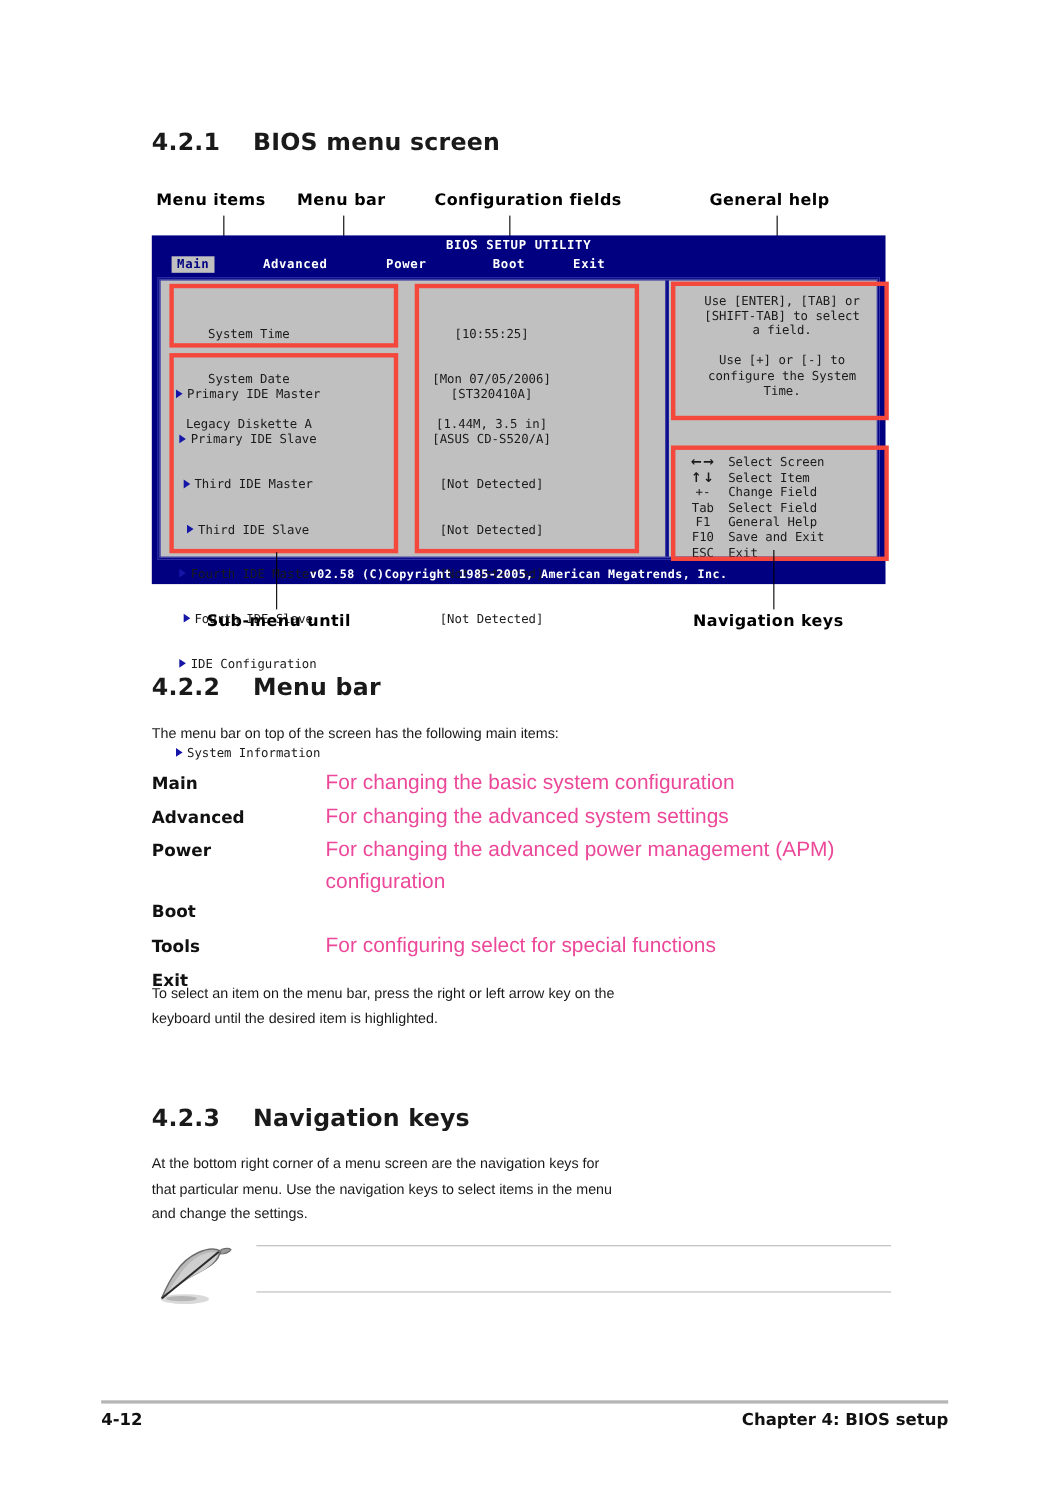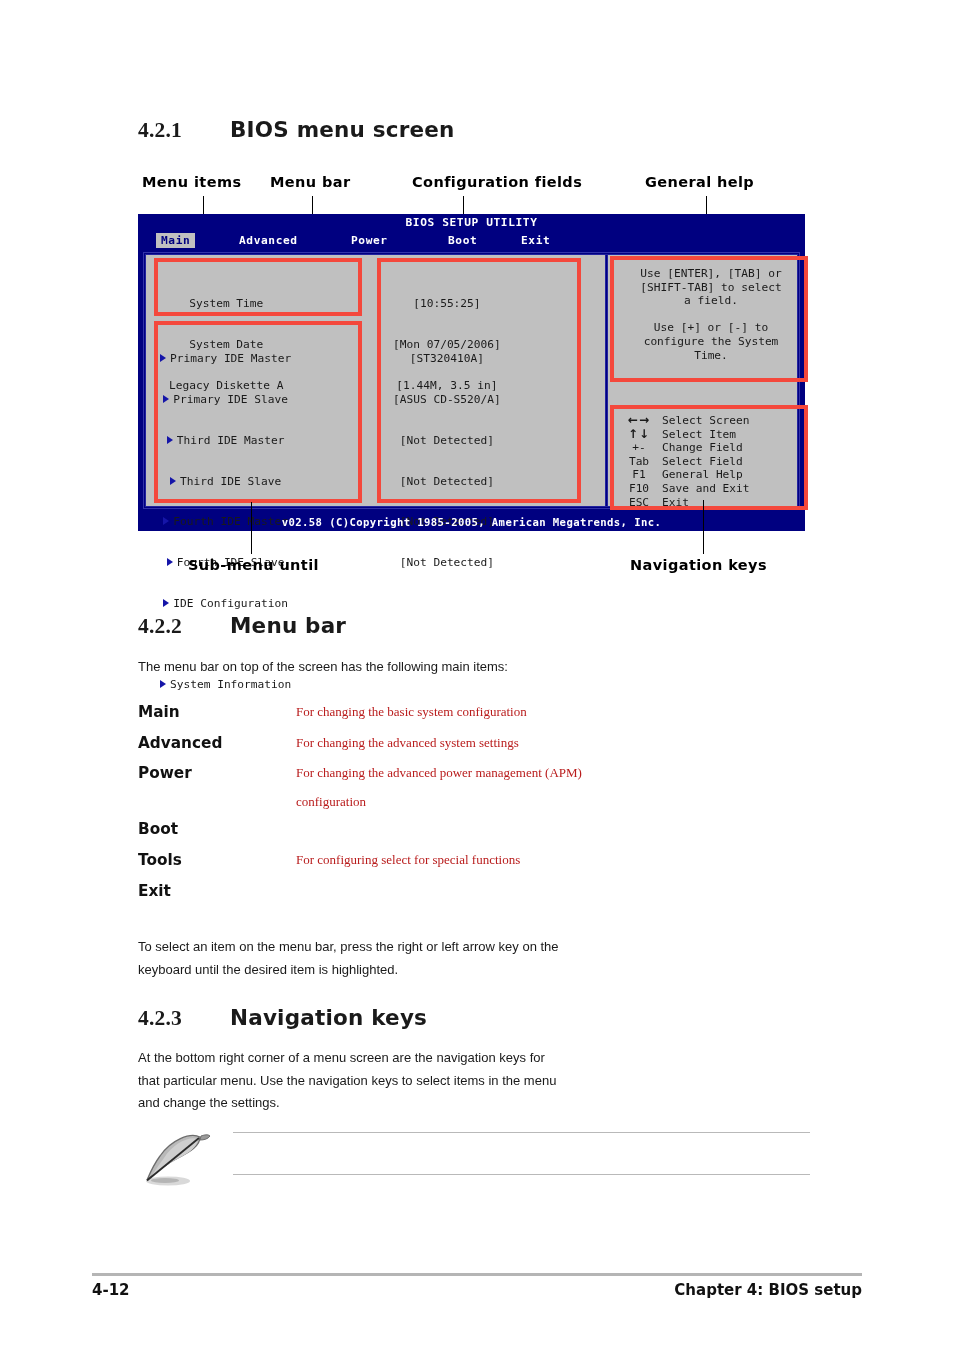--- a/index.html
+++ b/index.html
@@ -19,21 +19,21 @@
   
   .sec-head {
     position: absolute;
     font-family: "DejaVu Sans", sans-serif;
     font-weight: bold;
     font-size: 21.5px;
     letter-spacing: 0.2px;
     color: #1a1a1a;
     white-space: nowrap;
   }
-  .sec-head .num { display: inline-block; width: 92px; font-family: Liberation Serif, serif; }
+  .sec-head .num { display: inline-block; width: 92px; }
 
   
   .para {
     position: absolute;
     font-family: "Liberation Sans", sans-serif;
     font-size: 13px;
     line-height: 22.5px;
     color: #1a1a1a;
   }
 
@@ -190,24 +190,24 @@
   .defterm {
     width: 158px;
     flex: none;
     font-family: "DejaVu Sans", sans-serif;
     font-weight: bold;
     font-size: 15.3px;
     line-height: 30.7px;
     color: #111;
   }
   .defdesc {
-    font-family: Liberation Serif, serif;
-    font-size: 13px;
+    font-family: Liberation Sans, sans-serif;
+    font-size: 19px;
     line-height: 30.7px;
-    color: #b91c1c;
+    color: #ec4899;
   }
   .defdesc .wrap2 { display: block; line-height: 25px; }
 
   
   #note {
     position: absolute;
     left: 138px;
     top: 1128px;
     width: 672px;
     height: 62px;
@@ -266,21 +266,21 @@
 <div class="sec-head" style="left:138px; top:117px;">
   <span class="num">4.2.1</span><span>BIOS menu screen</span>
 </div>
 
 <div class="callout" style="left:142px; top:174px;">Menu items</div>
 <div class="leader" style="left:203px; top:196px; height:78px;"></div>
 
 <div class="callout" style="left:270px; top:174px;">Menu bar</div>
 <div class="leader" style="left:312px; top:196px; height:45px;"></div>
 
-<div class="callout" style="left:412px; top:174px;">Configuration fields</div>
+<div class="callout" style="left:395px; top:174px;">Configuration fields</div>
 <div class="leader" style="left:463px; top:196px; height:72px;"></div>
 
 <div class="callout" style="left:645px; top:174px;">General help</div>
 <div class="leader" style="left:706px; top:196px; height:68px;"></div>
 
 <div id="bios-screen">
 
   <div id="bios-title">BIOS SETUP UTILITY</div>
 
   <div id="bios-menubar">
@@ -395,21 +395,21 @@
   </div>
   <div class="defrow">
     <div class="defterm">Tools</div>
     <div class="defdesc">For configuring select for special functions</div>
   </div>
   <div class="defrow">
     <div class="defterm">Exit</div>
   </div>
 </div>
 
-<div class="para" style="left:138px; top:936px; width:690px;">
+<div class="para" style="left:138px; top:892px; width:690px;">
   <span>To select an item on the menu bar, press the right or left arrow key on the</span><br>
   <span>keyboard until the desired item is highlighted.</span>
 </div>
 
 <div class="sec-head" style="left:138px; top:1005px;">
   <span class="num">4.2.3</span><span>Navigation keys</span>
 </div>
 
 <div class="para" style="left:138px; top:1047px; width:690px;">
   <span>At the bottom right corner of a menu screen are the navigation keys for</span><br>

